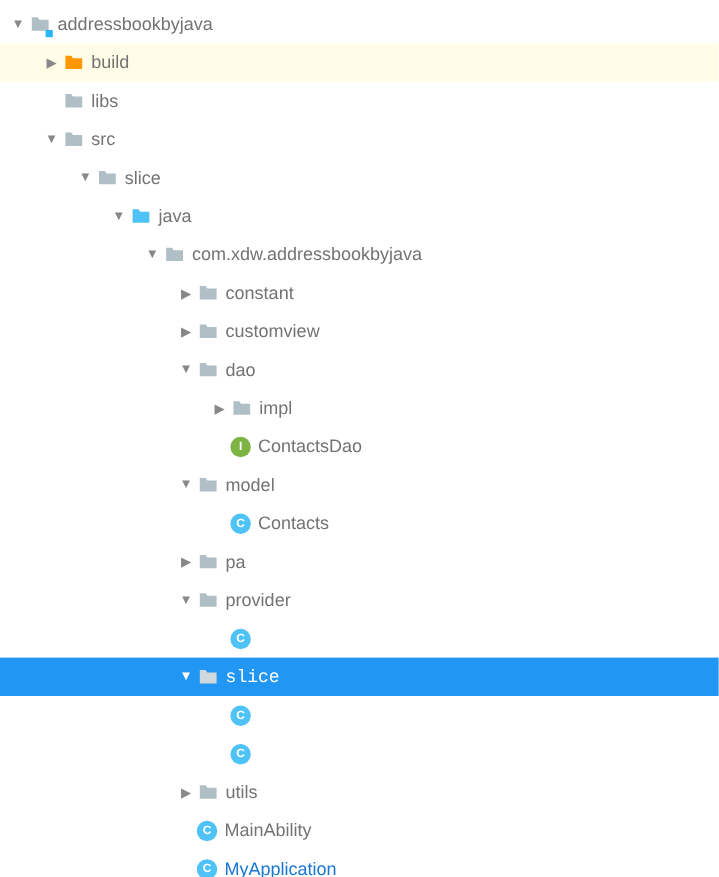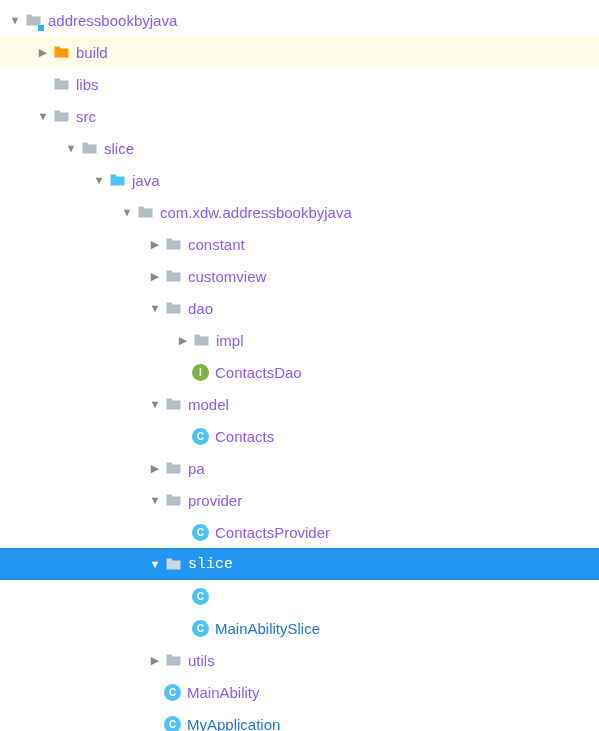--- a/index.html
+++ b/index.html
@@ -55,21 +55,21 @@
       display: inline-flex;
       align-items: center;
       justify-content: center;
       font-size: 10px;
       font-weight: 600;
       color: #fff;
       margin-right: 6px;
     }
     .class-icon { background: #4fc3f7; }
     .interface-icon { background: #7cb342; }
-    .label { color: #8b5cf6; }
+    .label { color: #737373; }
     .label.link { color: #1976d2; }
   </style>
 </head>
 <body>
 
 <div class="tree">
     <div class="tree-row">
       <span class="arrow">▼</span>
       <span class="icon folder-icon" style="position: relative;">
         <svg viewBox="0 0 24 20">
@@ -268,21 +268,20 @@
     </div>
     <div class="tree-row">
       <span class="indent"></span>
       <span class="indent"></span>
       <span class="indent"></span>
       <span class="indent"></span>
       <span class="indent"></span>
       <span class="indent"></span>
       <span class="arrow blank">▶</span>
       <span class="class-icon">C</span>
-      <span class="label">ContactsProvider</span>
     </div>
     <div class="tree-row selected">
       <span class="indent"></span>
       <span class="indent"></span>
       <span class="indent"></span>
       <span class="indent"></span>
       <span class="indent"></span>
       <span class="arrow">▼</span>
       <span class="icon folder-icon">
         <svg viewBox="0 0 24 20">
@@ -303,21 +302,20 @@
     </div>
     <div class="tree-row">
       <span class="indent"></span>
       <span class="indent"></span>
       <span class="indent"></span>
       <span class="indent"></span>
       <span class="indent"></span>
       <span class="indent"></span>
       <span class="arrow blank">▶</span>
       <span class="class-icon">C</span>
-      <span class="label link">MainAbilitySlice</span>
     </div>
     <div class="tree-row">
       <span class="indent"></span>
       <span class="indent"></span>
       <span class="indent"></span>
       <span class="indent"></span>
       <span class="indent"></span>
       <span class="arrow">▶</span>
       <span class="icon folder-icon">
         <svg viewBox="0 0 24 20">

